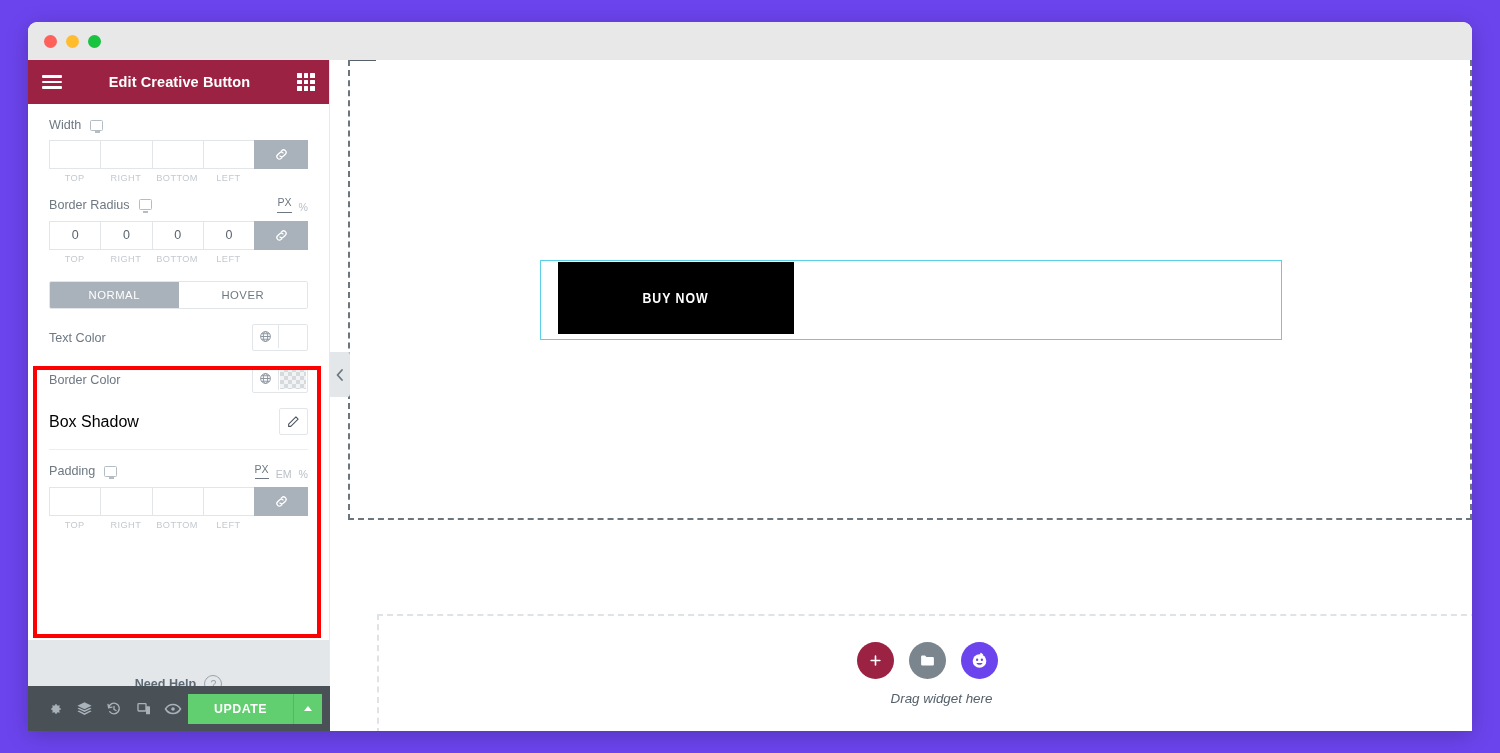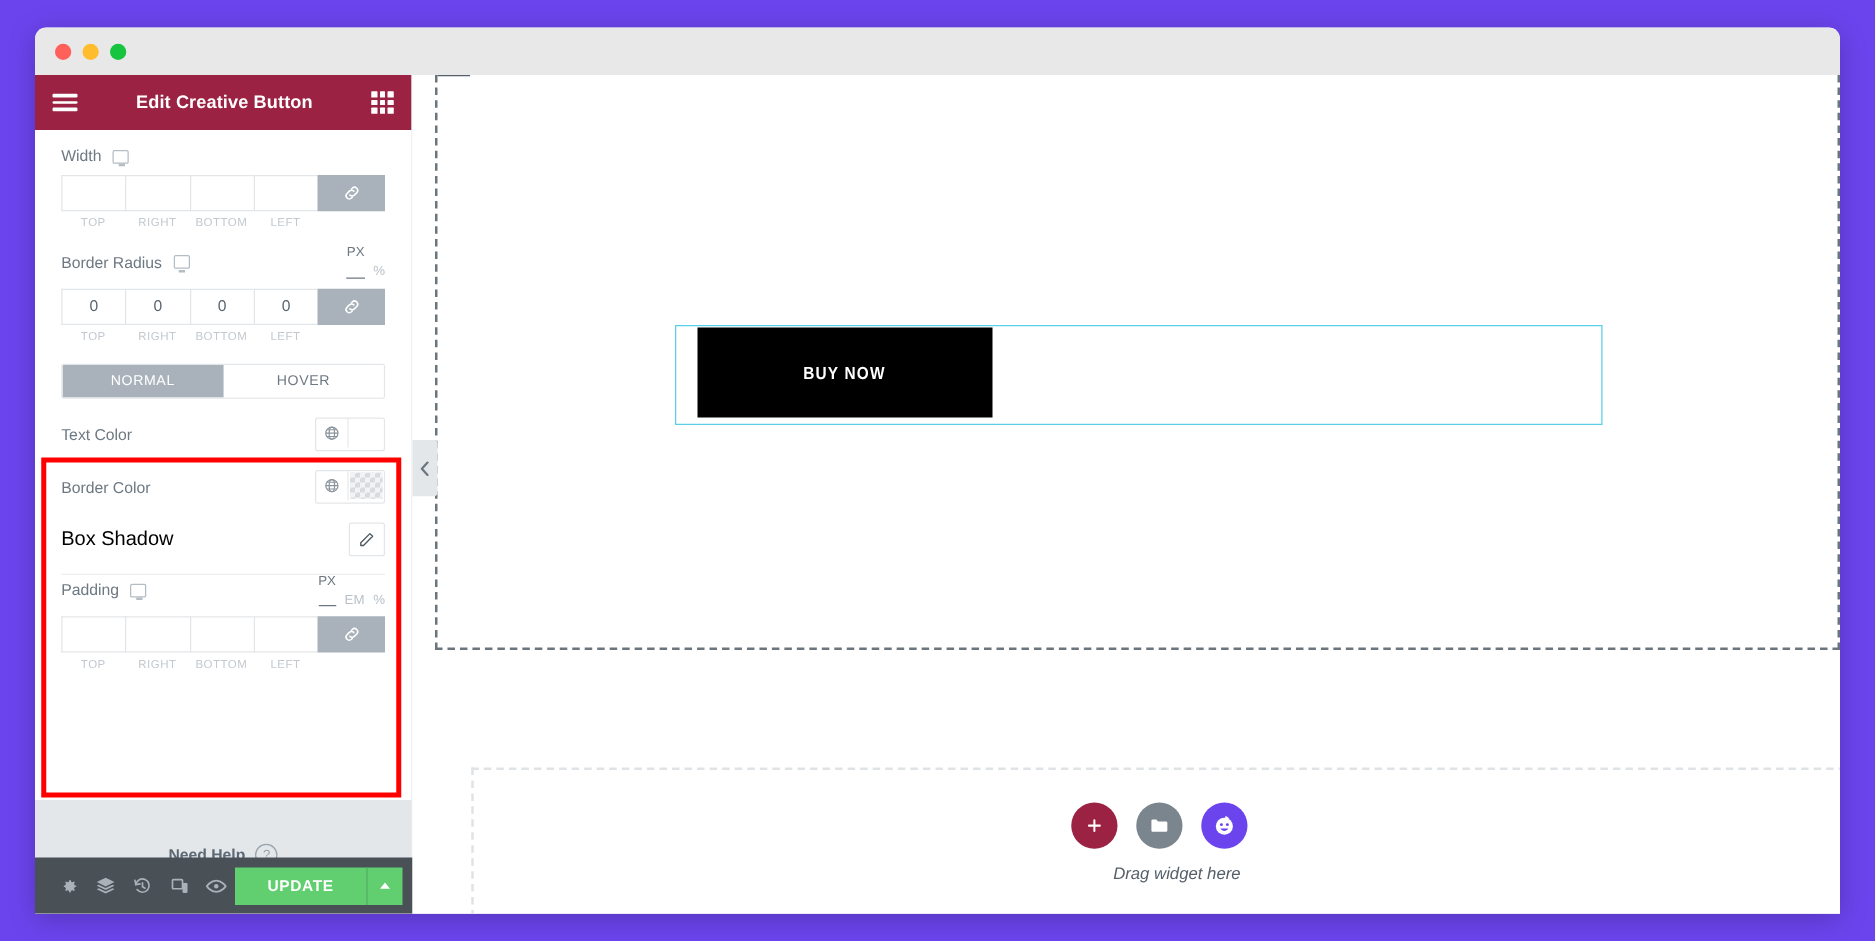--- a/index.html
+++ b/index.html
@@ -93,21 +93,21 @@
   }
   .monitor-icon::after {
     content: ""; position: absolute;
     left: 3.5px; bottom: -3.6px; width: 5px; height: 2px;
     background: #b4bcc4;
   }
   .units { margin-left: auto; display: flex; align-items: flex-end; gap: 7px; }
   .unit {
     font-size: 10.6px; color: #b9c0c7; cursor: pointer; line-height: 1;
   }
-  .unit.active { color: #6d7882; border-bottom: 1px solid #6d7882; padding-bottom: 14px; }
+  .unit.active { color: #6d7882; border-bottom: 1px solid #6d7882; padding-bottom: 4px; }
 
   .dim-row { display: flex; width: 100%; }
   .dim-box {
     flex: 1; height: 29px;
     border: 1px solid #e3e6e9;
     border-right: none;
     box-sizing: border-box;
     display: flex; align-items: center; justify-content: center;
     font-size: 12.5px; color: #5a646e;
     background: #fff;
@@ -465,21 +465,21 @@
               <span class="lbl">Box Shadow</span>
               <span class="pencil-btn">
                 <svg width="13" height="13" viewBox="0 0 24 24" fill="none" stroke="#4c565f" stroke-width="2" stroke-linecap="round" stroke-linejoin="round">
                   <path d="M16.5 3.5l4 4L7 21H3v-4z"></path>
                 </svg>
               </span>
             </div>
 
             <div class="divider"></div>
 
-            <div style="">
+            <div style="margin-top:14px">
               <div class="ctl-label-row">
                 <span class="ctl-label">Padding</span>
                 <span class="monitor-icon"></span>
                 <span class="units">
                   <span class="unit active">PX</span>
                   <span class="unit">EM</span>
                   <span class="unit">%</span>
                 </span>
               </div>
               <div class="dim-row">

